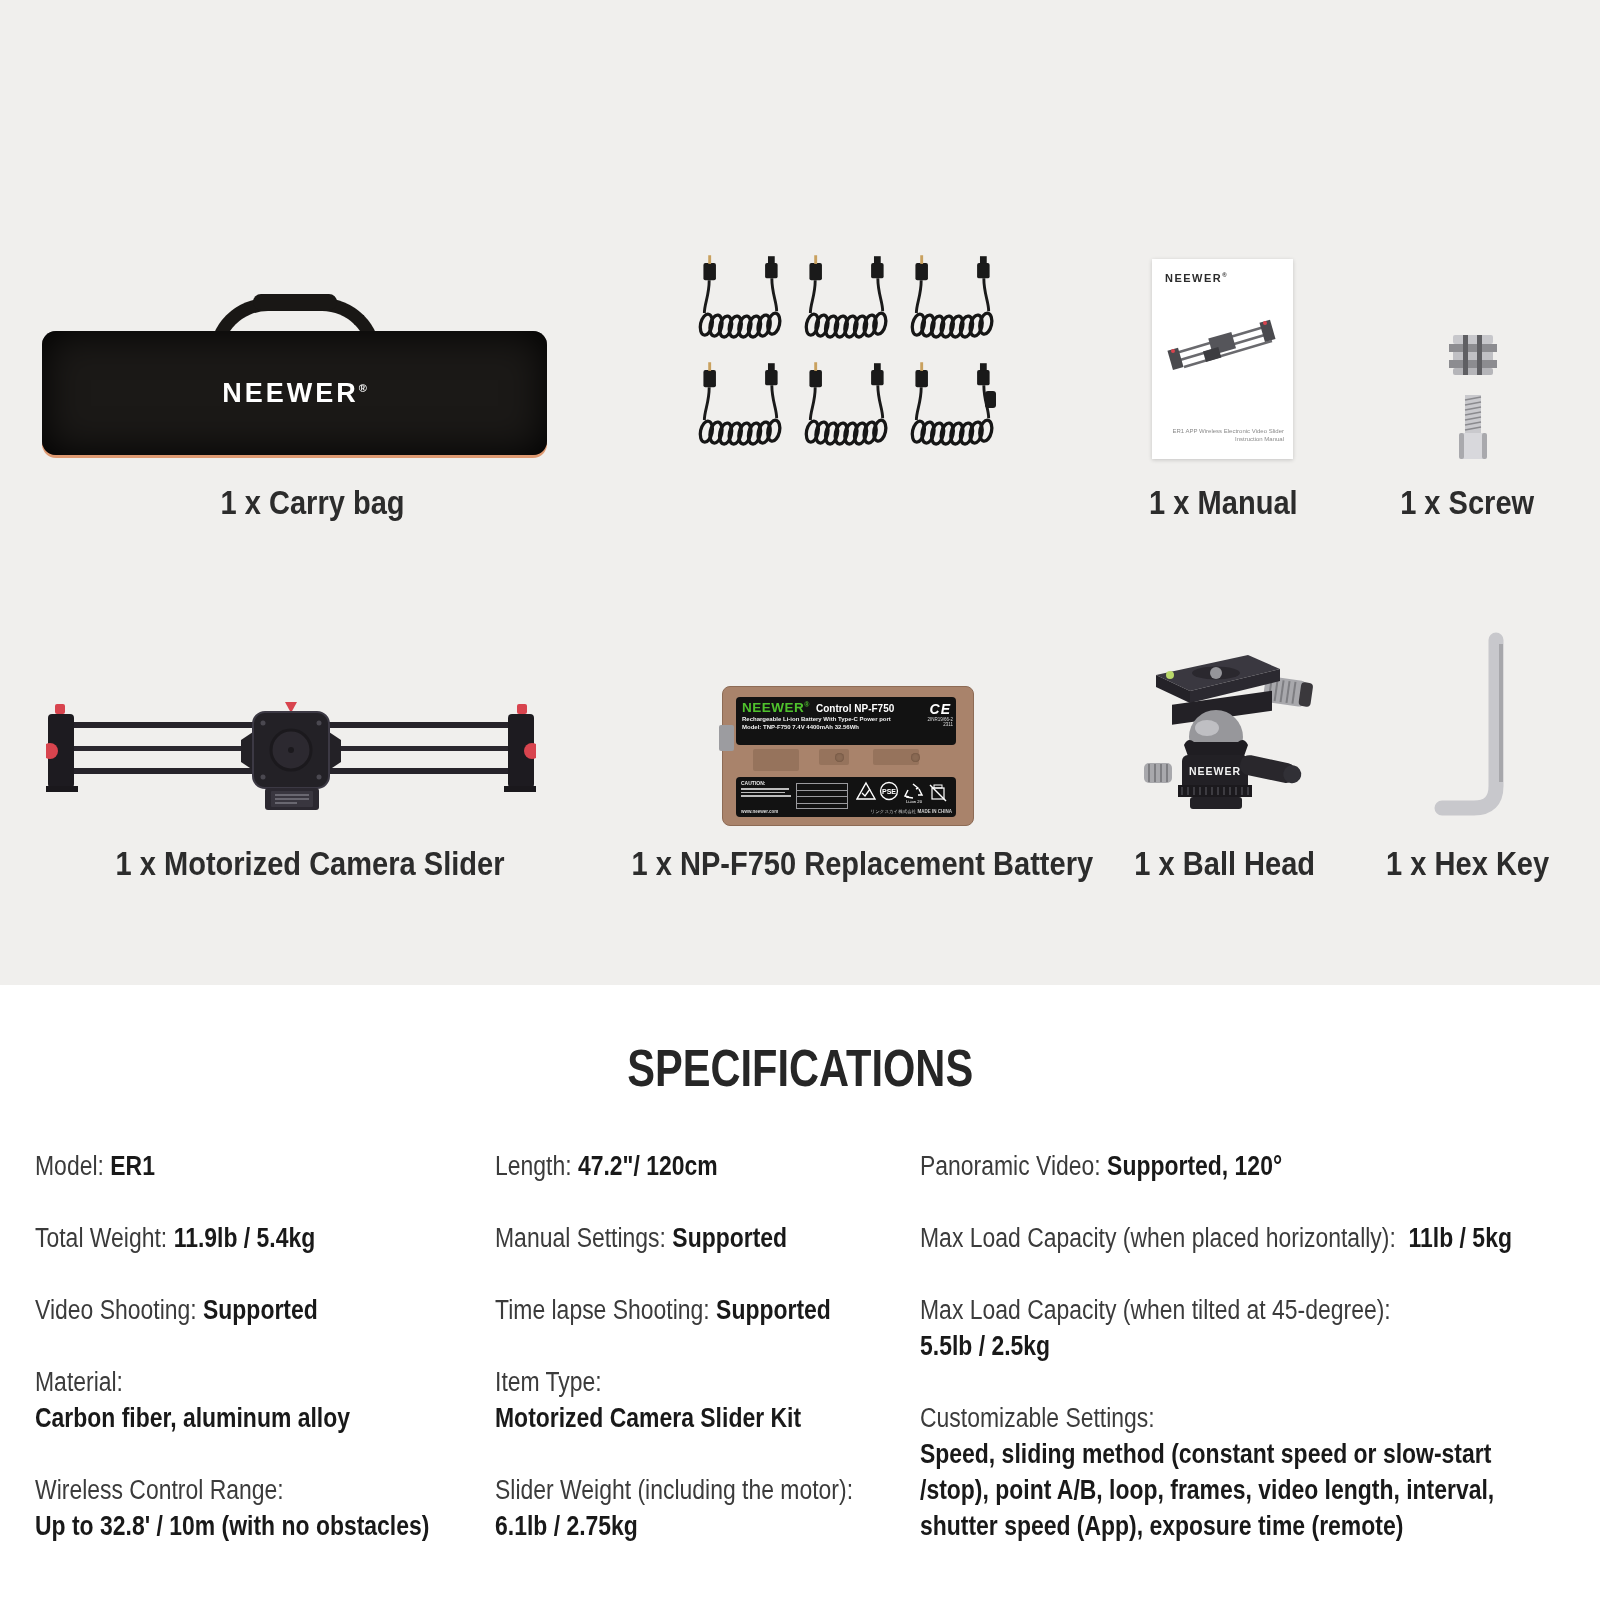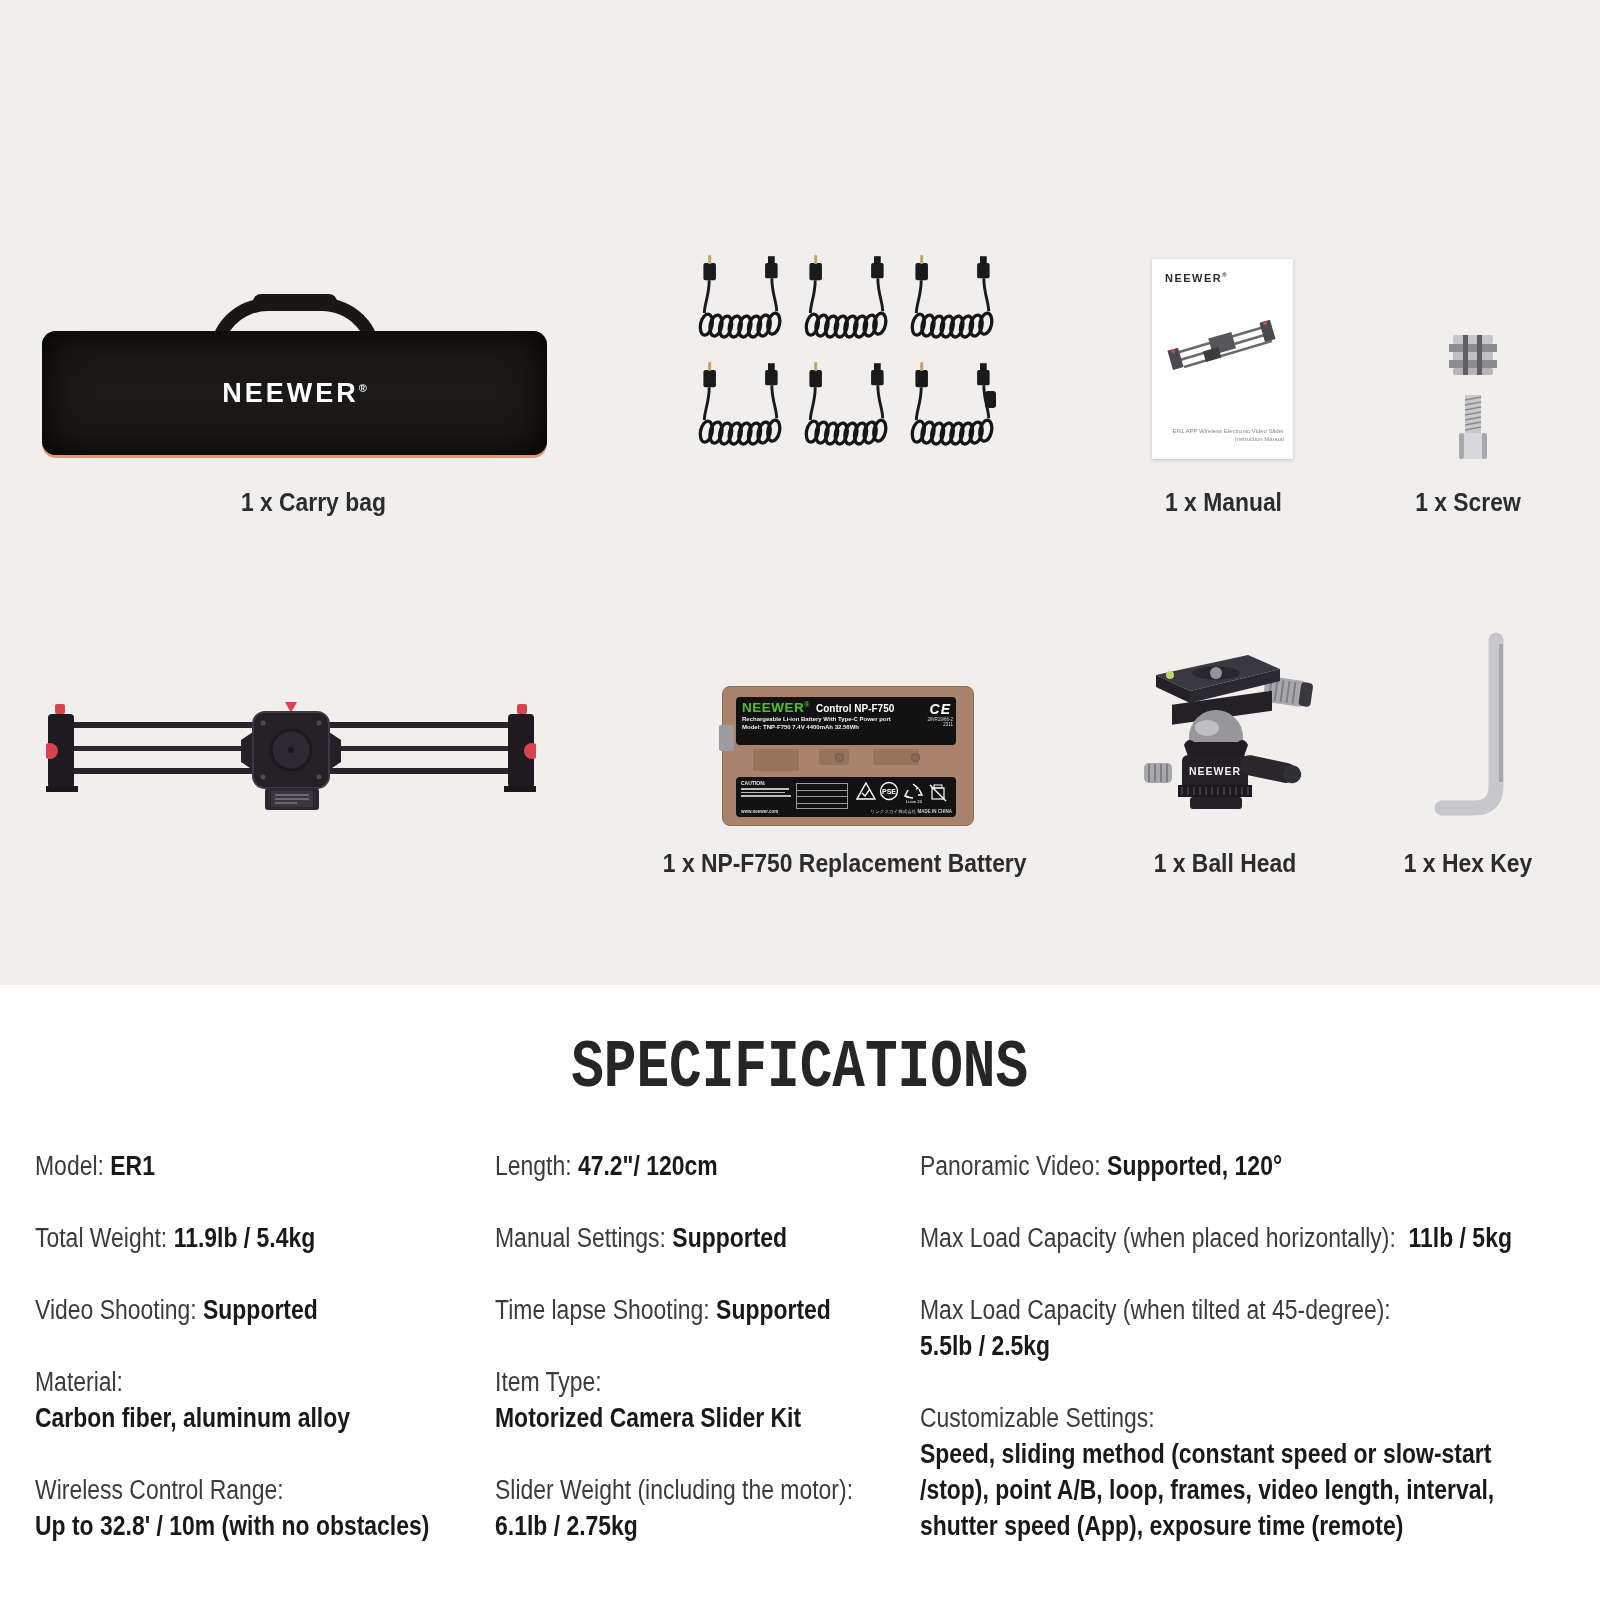--- a/index.html
+++ b/index.html
@@ -5,24 +5,24 @@
   html,body{margin:0;padding:0;background:#ffffff;}
   .canvas{position:relative;width:1600px;height:1600px;background:#ffffff;overflow:hidden;
           font-family:"Liberation Sans", sans-serif;color:#262626;}
   .gray-bg{position:absolute;left:0;top:0;width:1600px;height:985px;background:#f0efed;}
 
   
   .sec-title{position:absolute;left:0;width:1600px;text-align:center;font-weight:700;
              font-size:72px;line-height:72px;color:#262626;white-space:nowrap;}
   .cond-c{display:inline-block;transform:scaleX(0.80);transform-origin:50% 50%;}
   .t1{top:68px;}
-  .t2{top:1032px;font-size:68px;font-family:Liberation Mono, monospace;}
-
-  
-  .ilabel{position:absolute;text-align:center;font-weight:700;font-size:26px;line-height:37px;
+  .t2{top:1032px;font-size:52px;}
+
+  
+  .ilabel{position:absolute;text-align:center;font-weight:700;font-size:33px;line-height:37px;
           color:#2c2c2c;white-space:nowrap;}
   .ilabel .cond-c{transform:scaleX(0.88);}
 
   
   .bag{position:absolute;left:42px;top:294px;width:505px;height:166px;}
   .bag-handle{position:absolute;left:167px;top:4px;width:146px;height:46px;
               border:13px solid #191715;border-bottom:none;border-radius:80px 80px 0 0;}
   .bag-grip{position:absolute;left:211px;top:0px;width:84px;height:16px;background:#191715;border-radius:8px;}
   .bag-body{position:absolute;left:0;top:37px;width:505px;height:124px;background:#1b1917;
             border-radius:14px;box-shadow:0 3px 0 #df9a72, inset 0 0 40px #000;
@@ -329,20 +329,21 @@
         <line x1="120" y1="142" x2="120" y2="150"></line>
     </g>
     <rect x="62" y="152" width="52" height="12" rx="3" fill="#232126"></rect>
   </svg>
 
   <svg class="hexkey" width="85" height="192" viewBox="0 0 85 192">
     <path d="M66 10 L66 156 Q66 178 44 178 L12 178" stroke="#c8c8cc" stroke-width="15" fill="none" stroke-linecap="round"></path>
     <path d="M71 14 L71 152" stroke="#98989c" stroke-width="4" fill="none" opacity="0.7"></path>
   </svg>
 
+  <div class="ilabel" style="left:30px;top:845px;width:560px;"><span class="cond-c">1 x Motorized Camera Slider</span></div>
   <div class="ilabel" style="left:600px;top:845px;width:490px;"><span class="cond-c">1 x NP-F750 Replacement Battery</span></div>
   <div class="ilabel" style="left:1105px;top:845px;width:240px;"><span class="cond-c">1 x Ball Head</span></div>
   <div class="ilabel" style="left:1350px;top:845px;width:235px;"><span class="cond-c">1 x Hex Key</span></div>
 
   <div class="sec-title t2">
     <span class="cond-c">SPECIFICATIONS</span>
   </div>
 
   <div class="spec-col c1">
     <div class="spec-row"><span>Model: </span><b>ER1</b></div>

